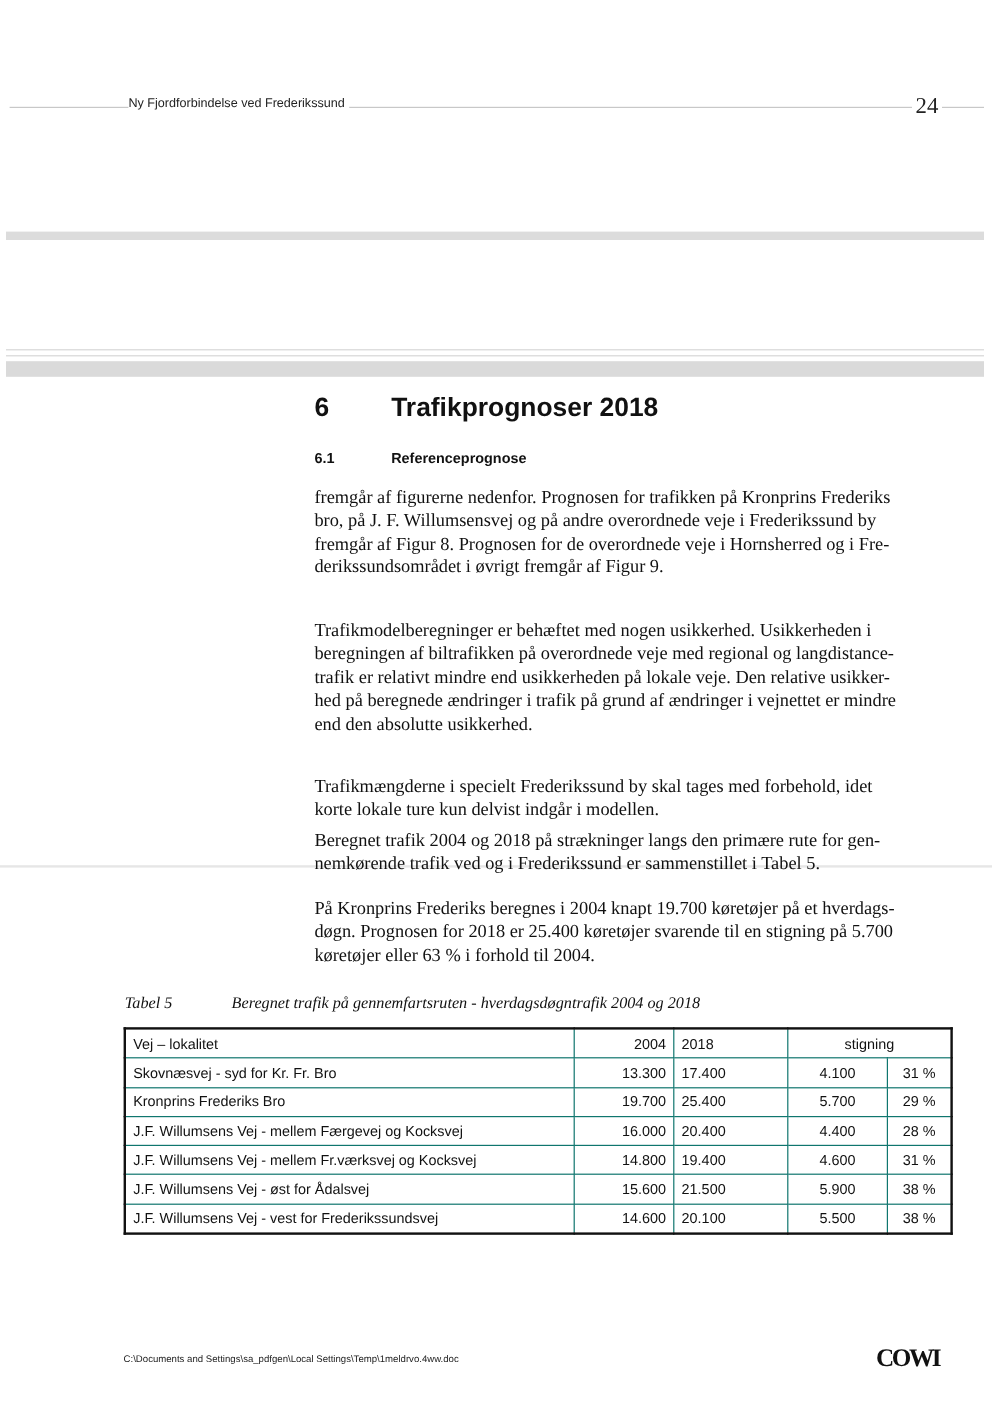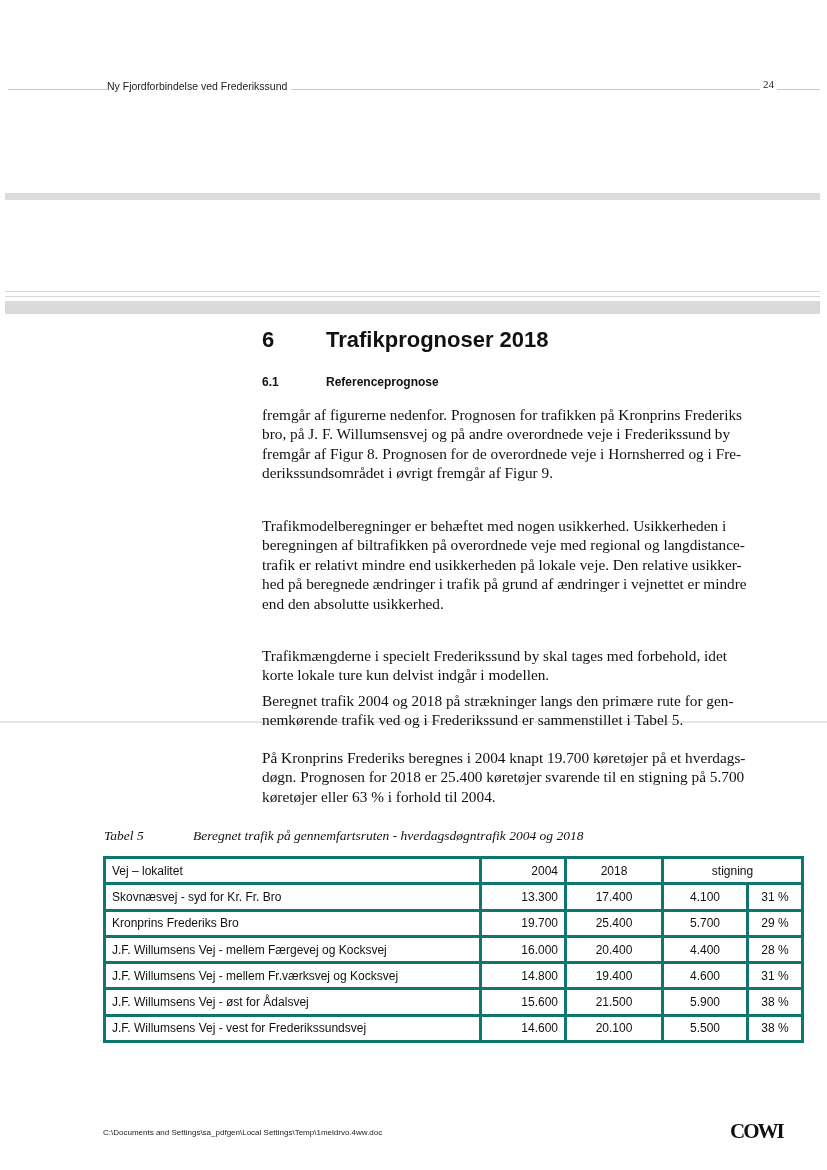--- a/index.html
+++ b/index.html
@@ -7,21 +7,21 @@
     width: 827px; height: 1170px; background: #ffffff; position: relative; overflow: hidden;
     font-family: "Liberation Serif", serif; color: #111;
   }
   .header-line { position: absolute; top: 89px; left: 8px; width: 812px; height: 1px; background: #c8c8c8; }
   .header-title {
     position: absolute; top: 80px; left: 107px; background: #fff; padding-right: 4px;
     font-family: "Liberation Sans", sans-serif; font-size: 10.5px; color: #222;
   }
   .page-number {
     position: absolute; top: 78px; left: 760px; background: #fff; padding: 0 3px;
-    font-family: "Liberation Serif", serif; font-size: 11px; color: #222;
+    font-family: "Liberation Serif", serif; font-size: 19px; color: #222;
   }
   .gray-band-1 { position: absolute; top: 193px; left: 5px; width: 815px; height: 7px; background: #dcdcdc; }
   .gray-line-2 { position: absolute; top: 291px; left: 5px; width: 815px; height: 1px; background: #d6d6d6; }
   .gray-line-3 { position: absolute; top: 296px; left: 5px; width: 815px; height: 1px; background: #d6d6d6; }
   .gray-band-4 { position: absolute; top: 301px; left: 5px; width: 815px; height: 13px; background: #dadada; }
   .gray-line-5 { position: absolute; top: 721px; left: 0; width: 827px; height: 2px; background: #e6e6e6; }
 
   .h1 { position: absolute; top: 327px; left: 262px; font-family: "Liberation Sans", sans-serif; font-weight: bold; font-size: 22px; }
   .h1 .num { display: inline-block; width: 64px; }
   .h2 { position: absolute; top: 375px; left: 262px; font-family: "Liberation Sans", sans-serif; font-weight: bold; font-size: 12px; }
@@ -36,26 +36,26 @@
   .para .line { display: block; white-space: nowrap; }
 
   .caption { position: absolute; top: 828px; left: 104px; font-style: italic; font-size: 13.5px; }
   .caption .label { display: inline-block; width: 89px; }
 
   table.data {
     position: absolute; top: 856px; left: 103px; border-collapse: collapse;
     font-family: "Liberation Sans", sans-serif; font-size: 12px; color: #111;
   }
   table.data td, table.data th {
-    border: 3px solid #0f766e; height: 23.3px; padding: 0 6px; font-weight: normal;
+    border: 1px solid #0f766e; height: 23.3px; padding: 0 6px; font-weight: normal;
   }
   table.data { border: 2px solid #111; }
   .c-loc { width: 361px; text-align: left; }
   .c-y1 { width: 70px; text-align: right; }
-  .c-y2 { width: 82px; text-align: center; }
+  .c-y2 { width: 82px; text-align: left; }
   .c-inc { width: 70px; text-align: center; }
   .c-pct { width: 40px; text-align: center; }
 
   .footer-path { position: absolute; top: 1128px; left: 103px; font-family: "Liberation Sans", sans-serif; font-size: 8px; color: #222; }
   .footer-logo { position: absolute; top: 1119px; left: 730px; font-family: "Liberation Serif", serif; font-weight: bold; font-size: 21px; letter-spacing: -2px; color: #111; }
 </style>
 </head>
 <body>
 
 <div class="header-line"></div>

